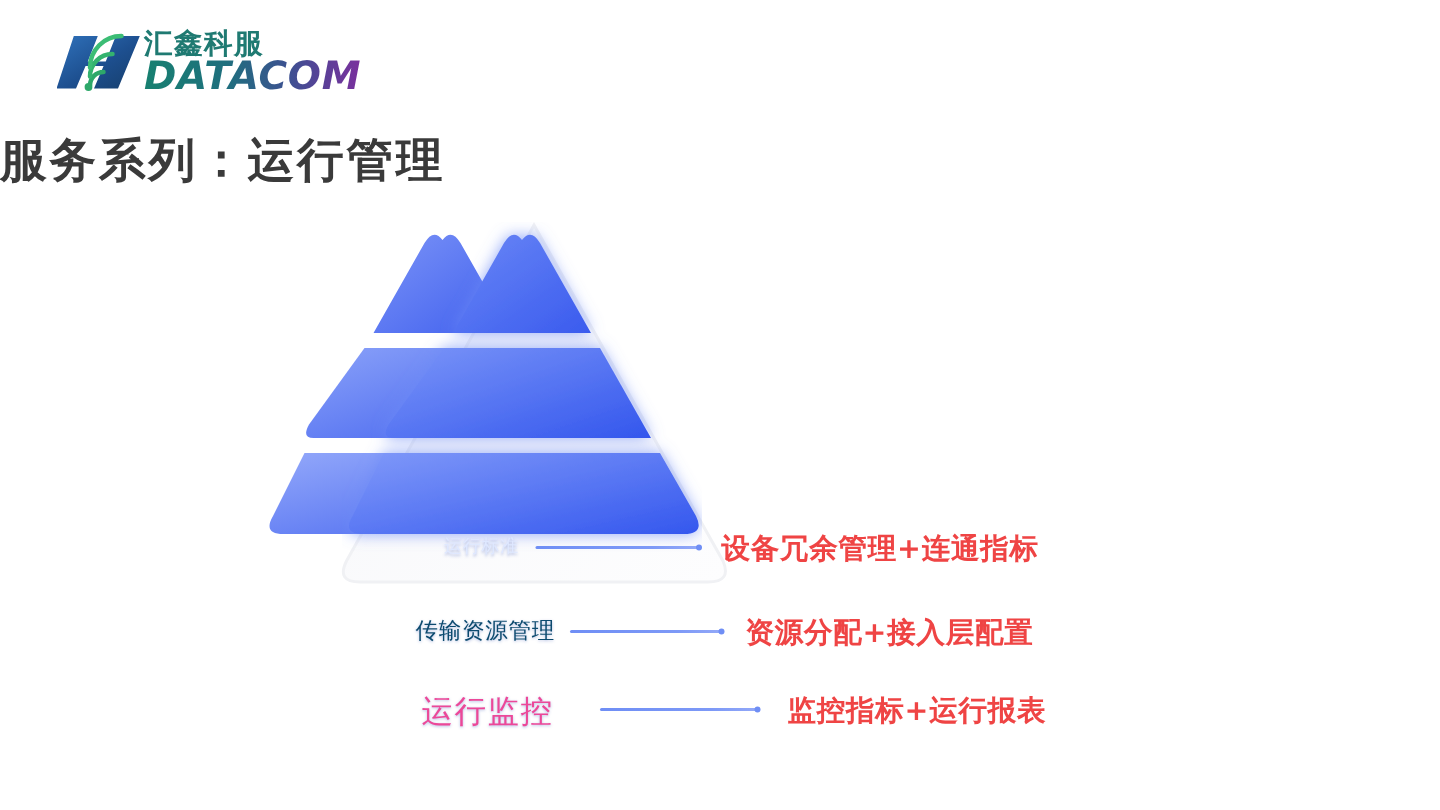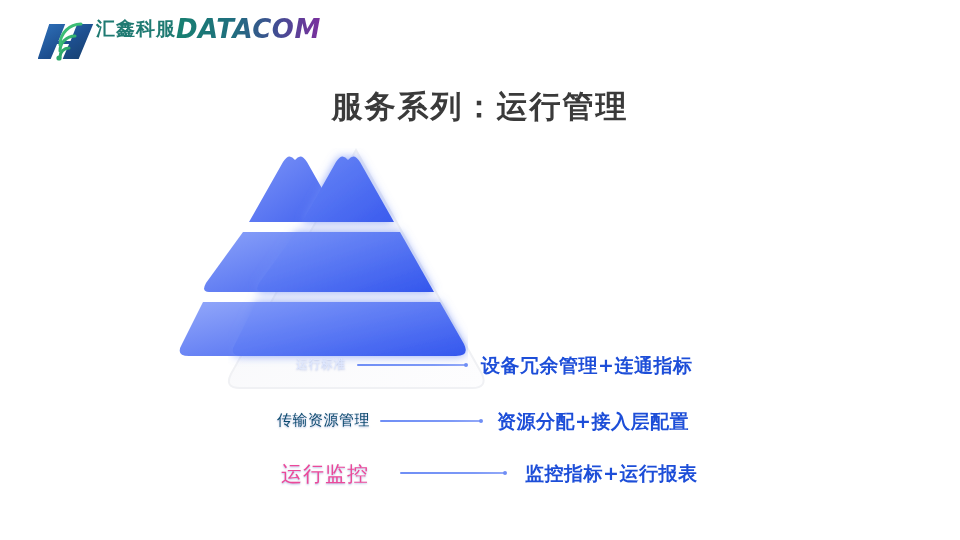--- a/index.html
+++ b/index.html
@@ -30,21 +30,21 @@
     height: 50px;
   }
   .logo-mark {
     width: 56px;
     height: 44px;
     flex: 0 0 auto;
     margin-right: 4px;
   }
   .logo-words {
     display: flex;
-    flex-direction: row;
+    flex-direction: column;
     justify-content: center;
     height: 46px;
     margin-left: -2px;
   }
   .logo-cn {
     font-size: 19px;
     font-weight: bold;
     letter-spacing: 1px;
     color: #1f7a72;
     line-height: 21px;
@@ -71,21 +71,20 @@
     white-space: nowrap;
     font-family: "DejaVu Sans", "Liberation Sans", sans-serif;
   }
 
   
   .page-title {
     position: absolute;
     top: 86px;
     left: 0;
     width: 960px;
-    text-align: center;
     font-size: 31px;
     font-weight: bold;
     color: #3a3a3a;
     letter-spacing: 2px;
     font-family: "DejaVu Sans", "Liberation Sans", sans-serif;
   }
 
   
   .stage {
     position: absolute;
@@ -152,21 +151,21 @@
   }
   .conn1 { left: 357px; top: 234px; width: 110px; }
   .conn2 { left: 380px; top: 290px; width: 102px; }
   .conn3 { left: 400px; top: 342px; width: 106px; }
 
   
   .side-text {
     position: absolute;
     font-size: 19px;
     font-weight: bold;
-    color: #1d4ed8;
+    color: #ef4444;
     letter-spacing: 0.5px;
     white-space: nowrap;
     font-family: "DejaVu Sans", "Liberation Sans", sans-serif;
   }
   .side1 { left: 481px; top: 223px; }
   .side2 { left: 497px; top: 279px; }
   .side3 { left: 525px; top: 331px; }
 </style>
 </head>
 <body>

